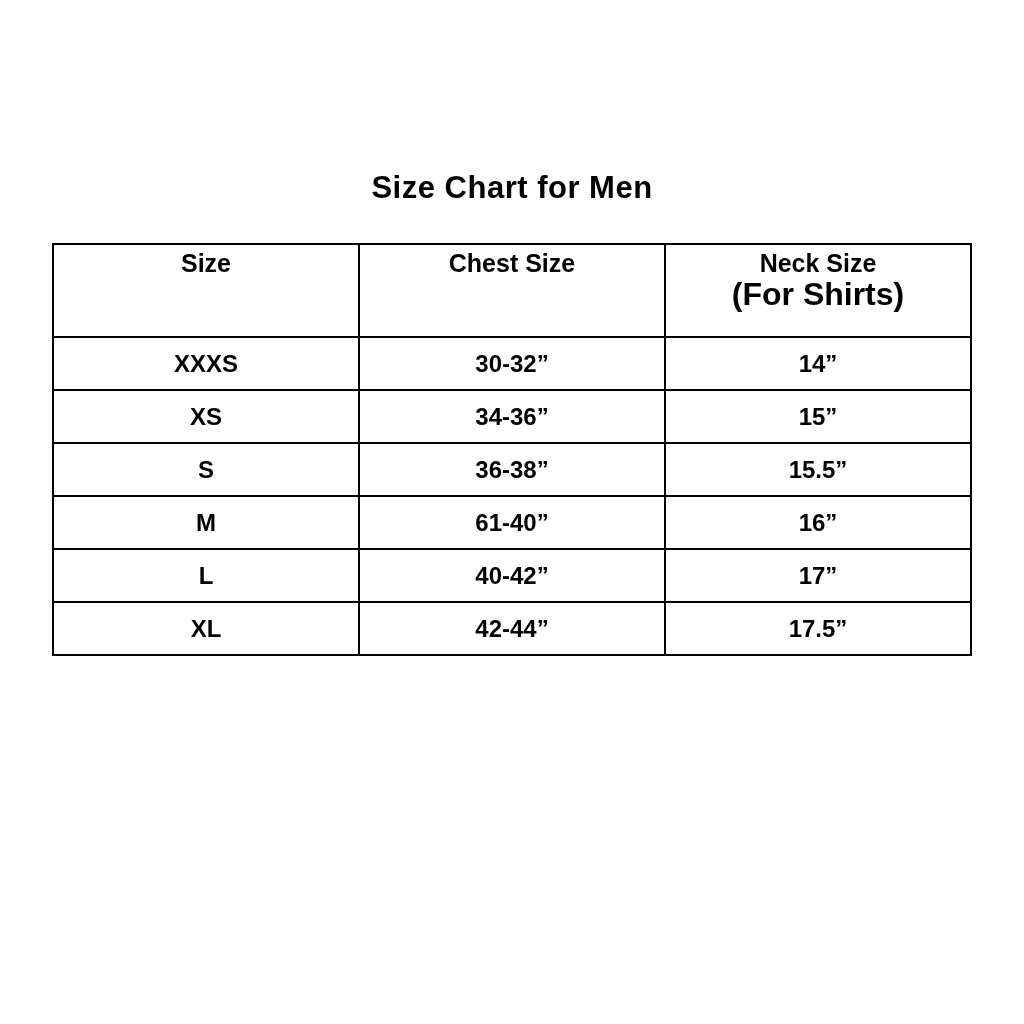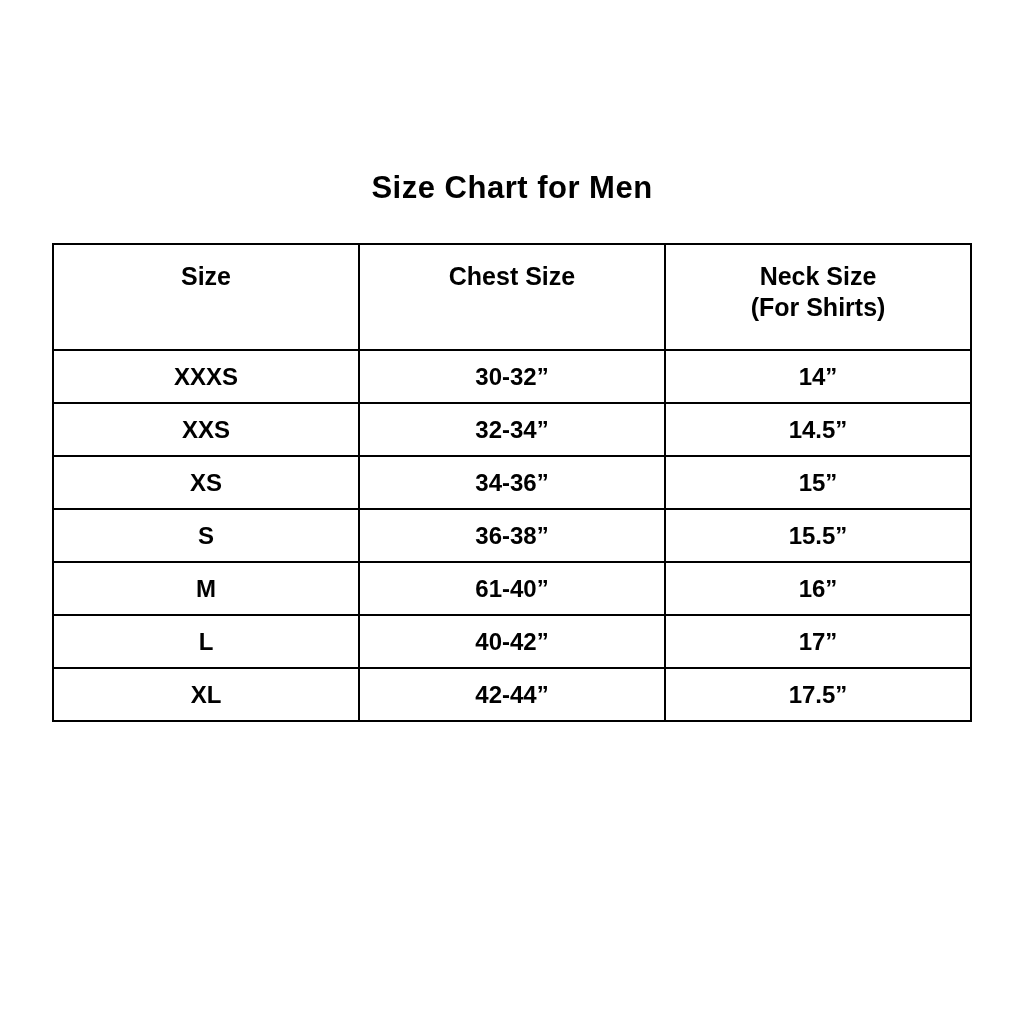--- a/index.html
+++ b/index.html
@@ -40,32 +40,32 @@
     border: 2px solid #000000;
     text-align: center;
     font-weight: bold;
     color: #000000;
     padding: 0;
   }
   table.size-table th {
     height: 88px;
     font-size: 25px;
     vertical-align: top;
-    padding-top: 16px;
+    padding-top: 3px;
     line-height: 31px;
   }
   table.size-table td {
     height: 51px;
     font-size: 24px;
     vertical-align: middle;
     margin-top: 20px;
   }
   .header-sublabel {
     display: block;
-    font-size: 25px;
+    font-size: 32px;
     font-weight: bold;
   }
 </style>
 </head>
 <body>
 
 <div class="page">
 
   <div class="chart-title">Size Chart for Men</div>
 
@@ -84,25 +84,20 @@
         </th>
       </tr>
     </thead>
     <tbody>
         <tr>
           <td>XXXS</td>
           <td>30-32”</td>
           <td>14”</td>
         </tr>
         <tr>
-          <td>XXS</td>
-          <td>32-34”</td>
-          <td>14.5”</td>
-        </tr>
-        <tr>
           <td>XS</td>
           <td>34-36”</td>
           <td>15”</td>
         </tr>
         <tr>
           <td>S</td>
           <td>36-38”</td>
           <td>15.5”</td>
         </tr>
         <tr>

